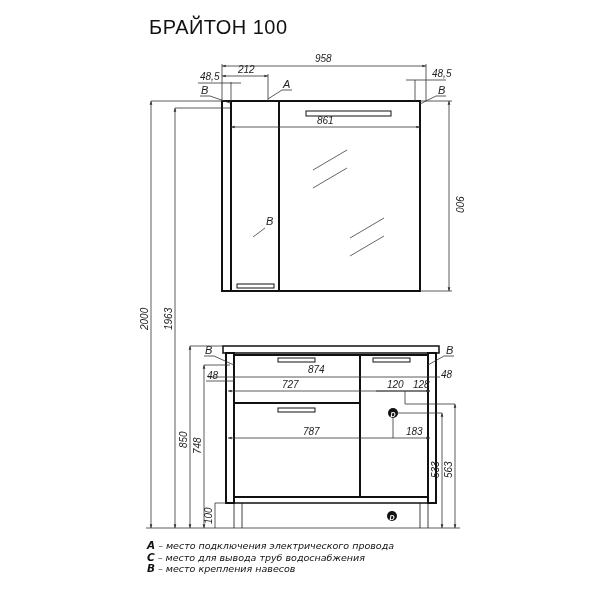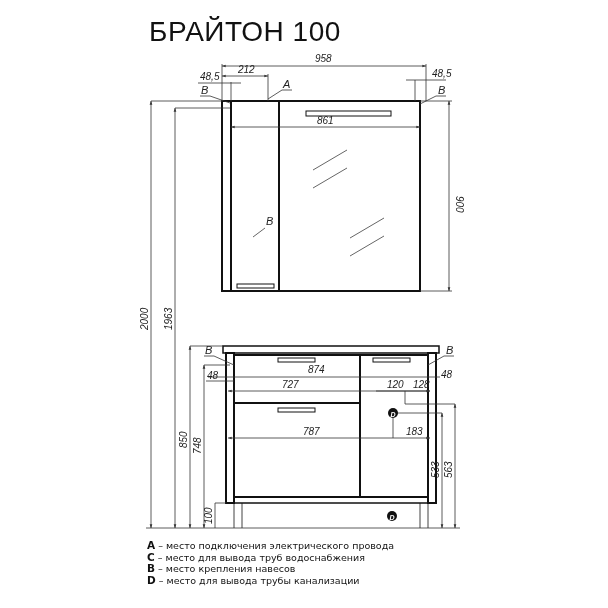--- a/index.html
+++ b/index.html
@@ -1,21 +1,21 @@
 <!DOCTYPE html>
 <html><head>
 <meta charset="utf-8">
 <style>
   html, body { margin: 0; padding: 0; background: #ffffff; }
   body { width: 608px; height: 608px; position: relative; overflow: hidden; font-family: "Liberation Sans", sans-serif; }
-  .title { position: absolute; left: 149px; top: 16px; font-size: 28px; color: #111; letter-spacing: 0.5px; font-family: "Liberation Sans", sans-serif; }
+  .title { position: absolute; left: 149px; top: 16px; font-size: 20px; color: #111; letter-spacing: 0.5px; font-family: "Liberation Sans", sans-serif; }
   svg.drawing { position: absolute; left: 0; top: 0; }
   .dim { font-family: "Liberation Sans", sans-serif; font-style: italic; font-size: 10px; fill: #222; }
   .lbl { font-family: "Liberation Sans", sans-serif; font-style: italic; font-size: 11px; fill: #222; }
-  .legend { position: absolute; left: 147px; top: 540px; font-family: "DejaVu Sans", sans-serif; font-size: 9.5px; line-height: 11.6px; color: #111; }
+  .legend { position: absolute; left: 147px; top: 540px; font-family: "DejaVu Sans", sans-serif; font-size: 9.5px; line-height: 11.6px; color: #111; font-style: italic; }
   .legend-row b { font-weight: bold; font-size: 10.5px; }
 </style>
 </head>
 <body>
 
 <div class="title">БРАЙТОН 100</div>
 
 <svg class="drawing" width="608" height="608" viewBox="0 0 608 608" xmlns="http://www.w3.org/2000/svg">
   <defs>
     <marker id="arr" viewBox="0 0 6 6" refX="5.5" refY="3" markerWidth="5" markerHeight="5" orient="auto-start-reverse">
@@ -179,14 +179,13 @@
     <text x="390.5" y="416.5" font-size="7" fill="#fff" font-style="italic" font-weight="bold" font-family="Liberation Sans, sans-serif">D</text>
     <circle cx="392" cy="516" r="5" fill="#111"></circle>
     <text x="389.5" y="519.5" font-size="7" fill="#fff" font-style="italic" font-weight="bold" font-family="Liberation Sans, sans-serif">D</text>
   </g>
 </svg>
 
 <div class="legend">
   <div class="legend-row"><b>A</b><span> – место подключения электрического провода</span></div>
   <div class="legend-row"><b>C</b><span> – место для вывода труб водоснабжения</span></div>
   <div class="legend-row"><b>B</b><span> – место крепления навесов</span></div>
-  <div class="legend-row"><b>D</b><span> – место для вывода трубы канализации</span></div>
 </div>
 
 </body></html>

